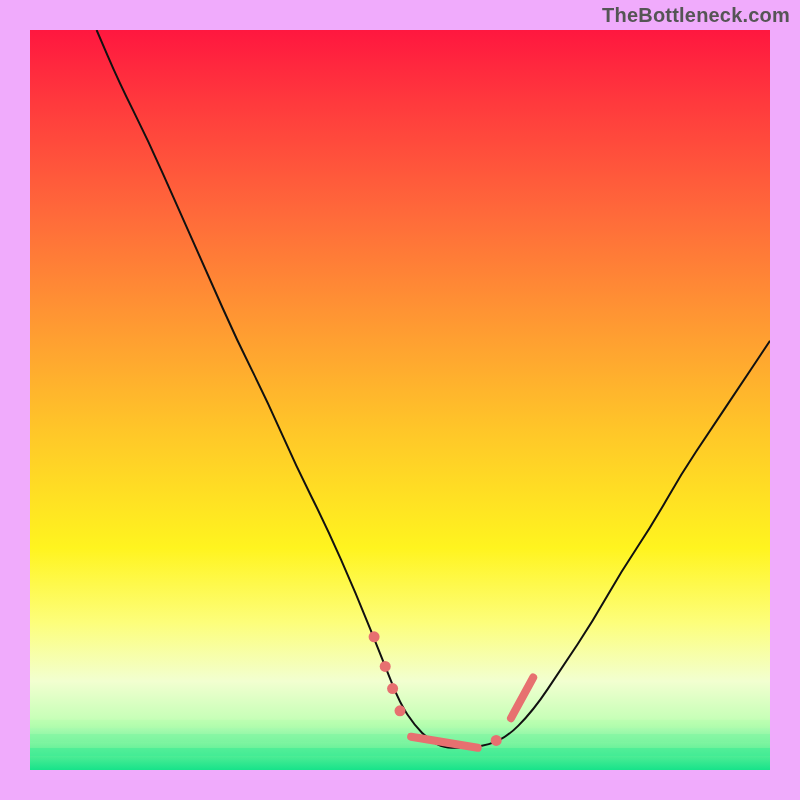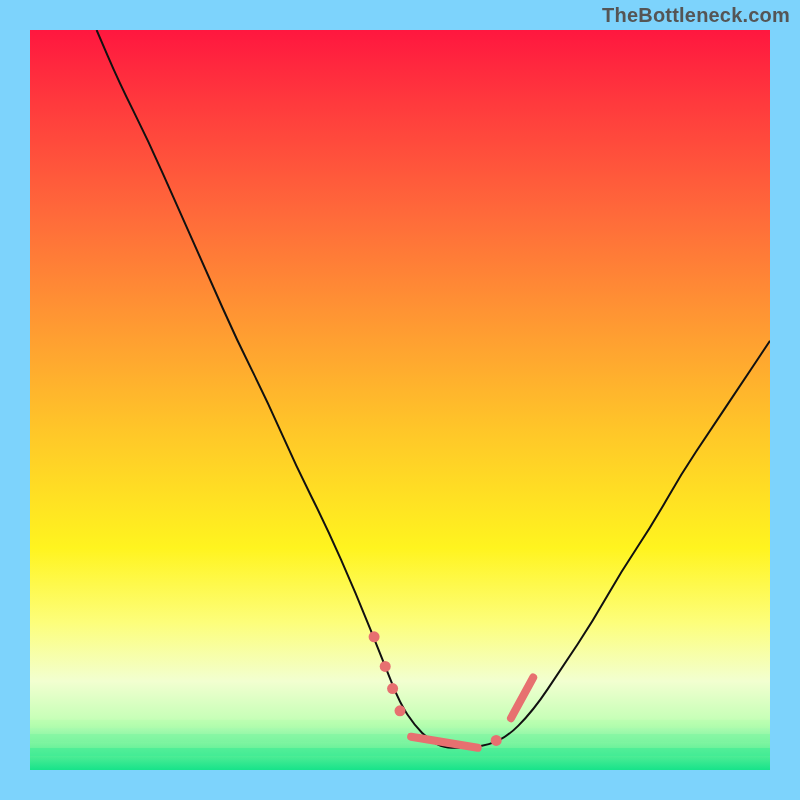--- a/index.html
+++ b/index.html
@@ -10,21 +10,21 @@
     background: #000;
     overflow: hidden;
     font-family: Arial, Helvetica, sans-serif;
   }
   .frame {
     position: absolute;
     left: 0;
     top: 0;
     width: 800px;
     height: 800px;
-    background: #7dd3fc;
+    background: #f0abfc;
   }
   .attribution {
     position: absolute;
     top: 4px;
     right: 10px;
     color: #555;
     font-size: 20px;
     font-weight: 600;
     letter-spacing: 0.2px;
   }

